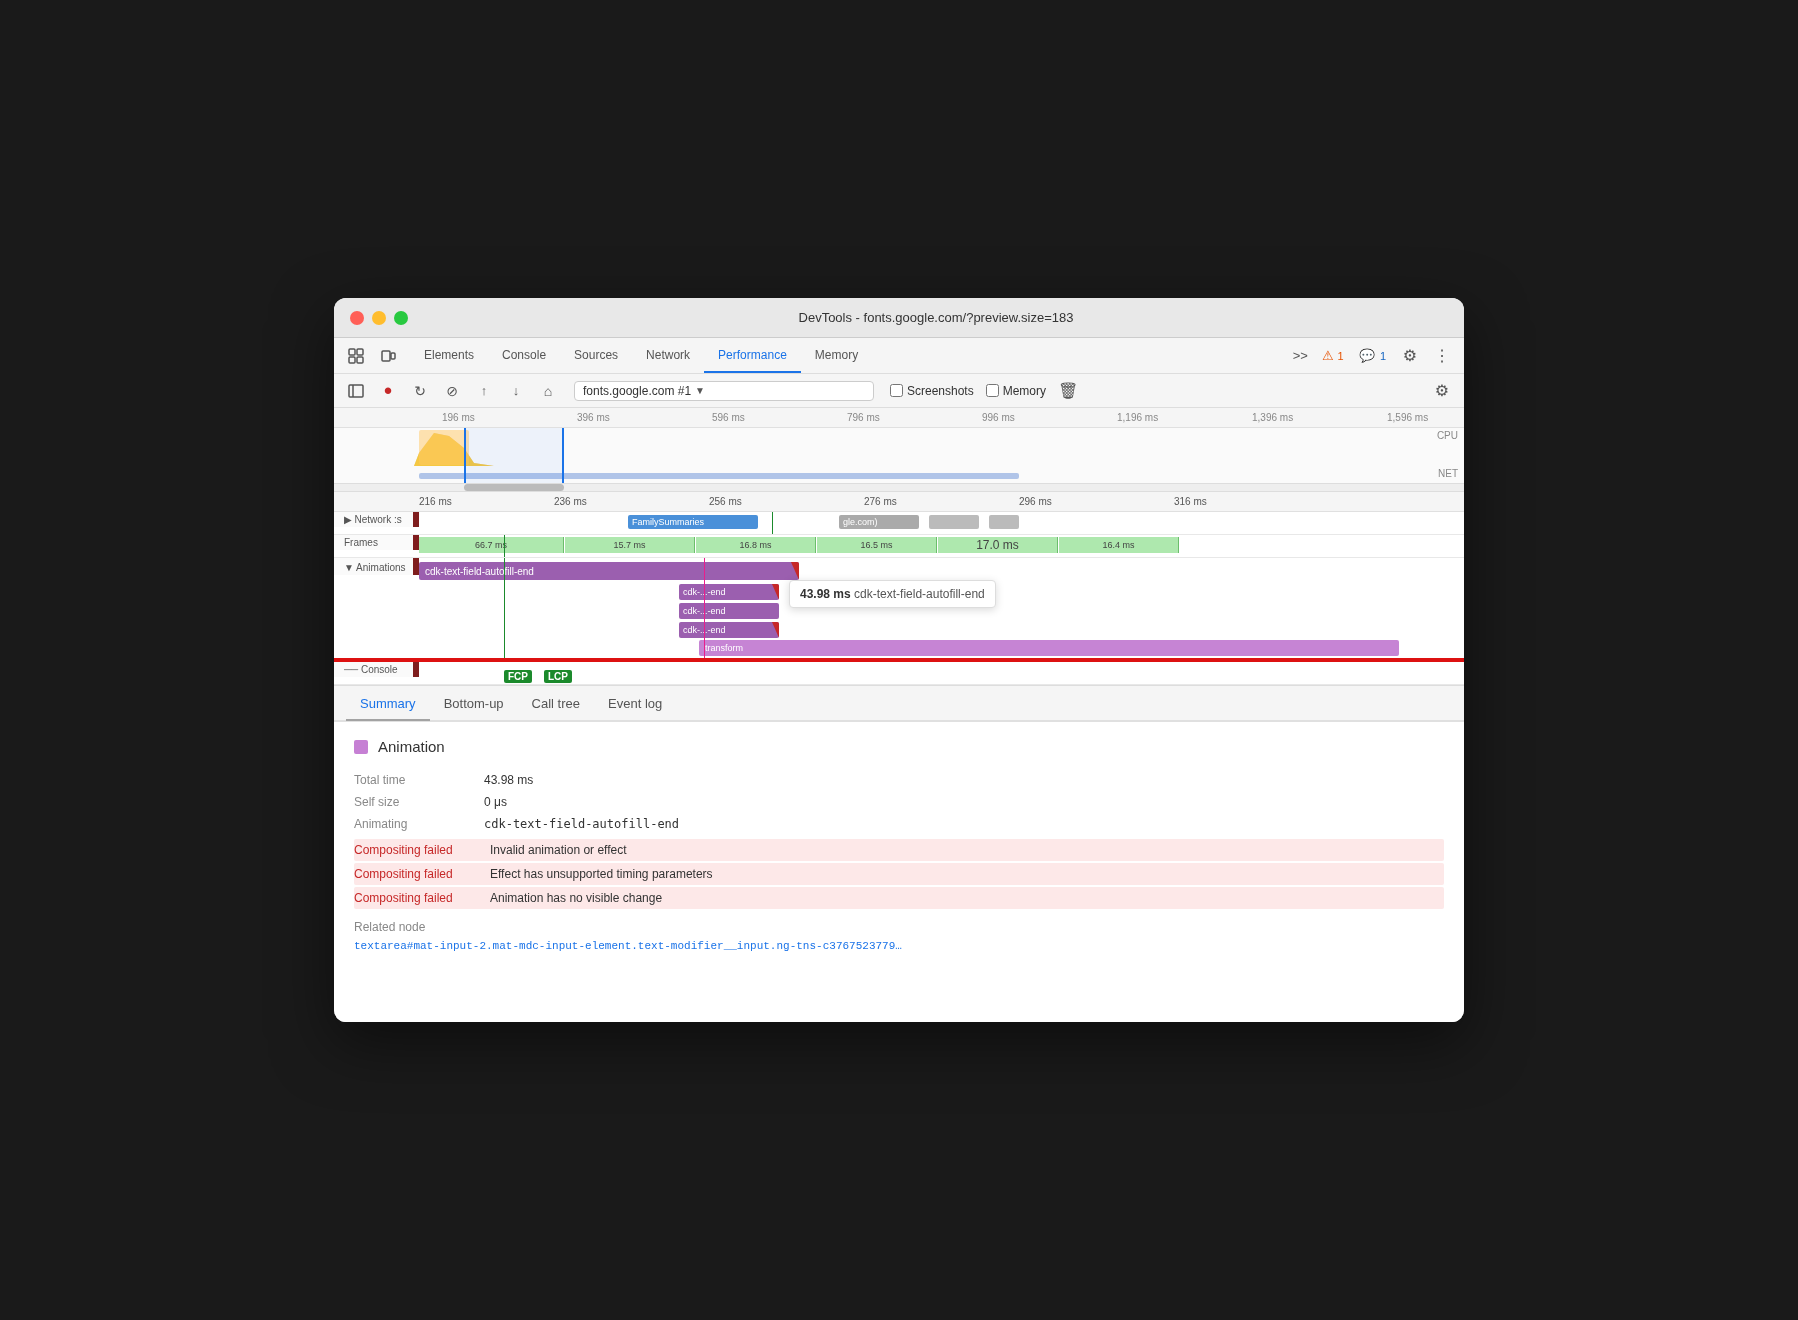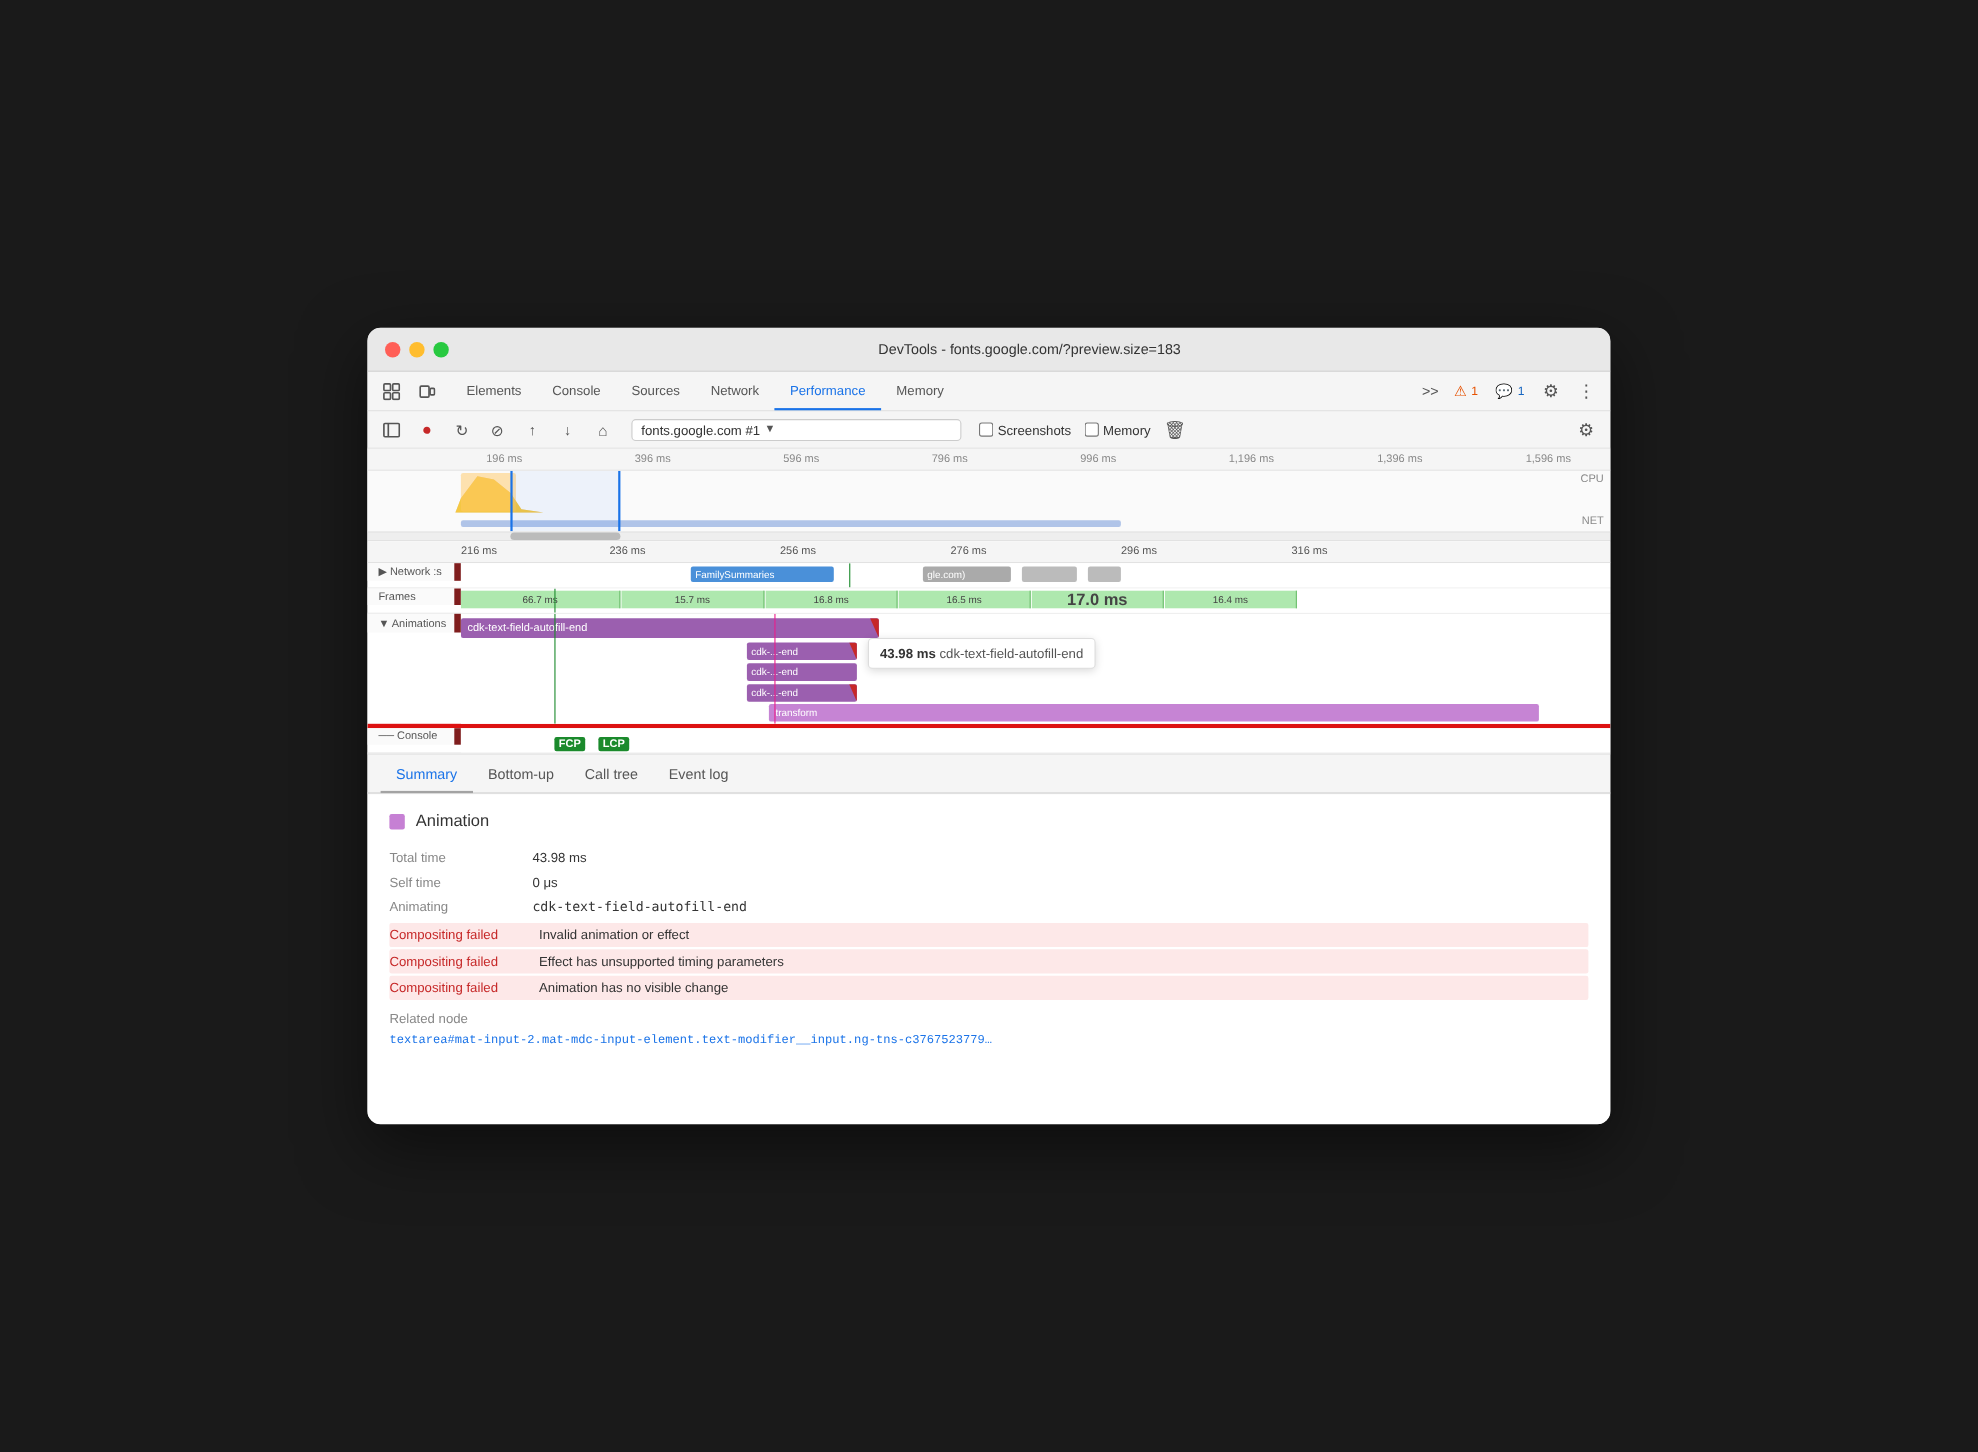--- a/index.html
+++ b/index.html
@@ -501,21 +501,21 @@
         <div style="position:absolute; left:146px; top:2px; width:130px; height:16px; background:#aee8ae; border-right:1px solid #6cbe6c; display:flex; align-items:center; justify-content:center; overflow:hidden;">
           <span style="font-size:9px; color:#444;">15.7 ms</span>
         </div>
         <div style="position:absolute; left:277px; top:2px; width:120px; height:16px; background:#aee8ae; border-right:1px solid #6cbe6c; display:flex; align-items:center; justify-content:center; overflow:hidden;">
           <span style="font-size:9px; color:#444;">16.8 ms</span>
         </div>
         <div style="position:absolute; left:398px; top:2px; width:120px; height:16px; background:#aee8ae; border-right:1px solid #6cbe6c; display:flex; align-items:center; justify-content:center; overflow:hidden;">
           <span style="font-size:9px; color:#444;">16.5 ms</span>
         </div>
         <div style="position:absolute; left:519px; top:2px; width:120px; height:16px; background:#aee8ae; border-right:1px solid #6cbe6c; display:flex; align-items:center; justify-content:center; overflow:hidden;">
-          <span style="font-size:15px; color:#444;font-weight:bold;">17.0 ms</span>
+          <span style="font-size:12px; color:#444;">17.0 ms</span>
         </div>
         <div style="position:absolute; left:640px; top:2px; width:120px; height:16px; background:#aee8ae; border-right:1px solid #6cbe6c; display:flex; align-items:center; justify-content:center; overflow:hidden;">
           <span style="font-size:9px; color:#444;">16.4 ms</span>
         </div>
       </div>
     </div>
 
     <div class="flame-track-row" style="min-height:100px; border-bottom:2px solid #d11;">
       <div class="track-label" style="align-items:flex-start; padding-top:4px;">
         <span style="font-size:10px;">▼ Animations</span>
@@ -592,21 +592,21 @@
 
     <div class="summary-title-row">
       <div class="animation-color-box"></div>
       <span class="summary-title">Animation</span>
     </div>
 
     <div class="summary-table">
       <span class="summary-label">Total time</span>
       <span class="summary-value">43.98 ms</span>
 
-      <span class="summary-label">Self time</span>
+      <span class="summary-label">Self size</span>
       <span class="summary-value">0 μs</span>
 
       <span class="summary-label">Animating</span>
       <span class="summary-value" style="font-family: monospace;">cdk-text-field-autofill-end</span>
     </div>
 
     <div style="margin-top:4px;">
       <div style="background:#fde8e8; border-radius:2px; padding:2px 0; margin:2px 0;">
         <div style="display:flex; align-items:center; gap:0;">
           <span style="font-size:12px; color:#c62828; width:130px; min-width:130px; padding:2px 0;">Compositing failed</span>

